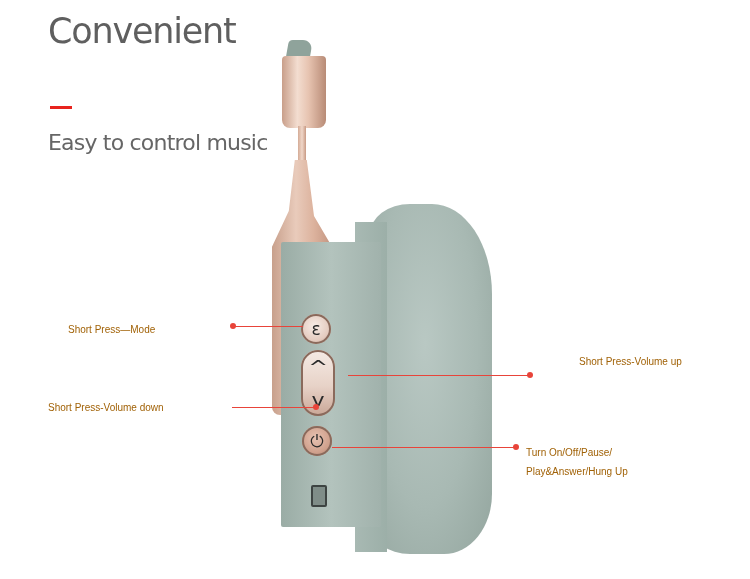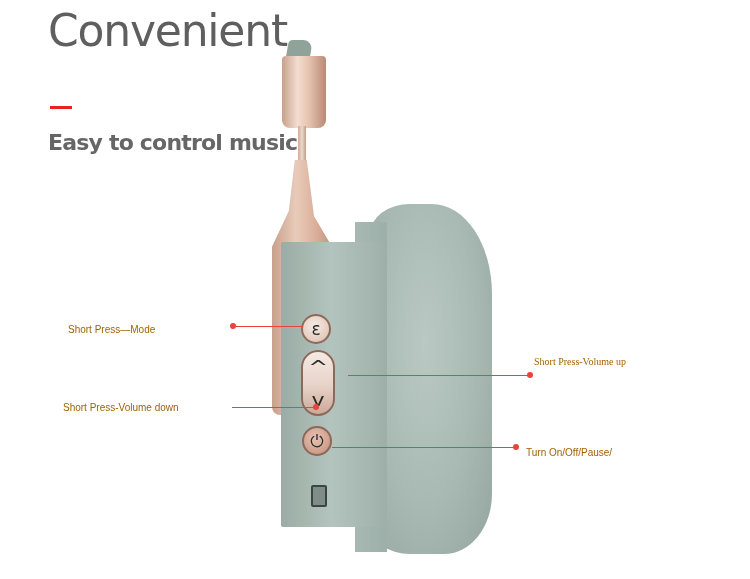--- a/index.html
+++ b/index.html
@@ -2,27 +2,27 @@
 <html><head>
 <meta charset="utf-8">
 <style>
   html, body { margin: 0; padding: 0; }
   body {
     width: 750px; height: 579px; background: #ffffff; position: relative; overflow: hidden;
     font-family: "Liberation Sans", sans-serif;
   }
   .abs { position: absolute; }
   .title {
-    left: 48px; top: 10px; font-family: "DejaVu Sans", sans-serif; font-size: 44px; line-height: 42px;
+    left: 48px; top: 10px; font-family: "DejaVu Sans", sans-serif; font-size: 35px; line-height: 42px;
     color: #5f5f5f; letter-spacing: -1.2px; font-weight: normal;
   }
   .accent { left: 50px; top: 106px; width: 22px; height: 3px; background: #e8231e; }
   .subtitle {
     left: 48px; top: 130px; font-family: "DejaVu Sans", sans-serif; font-size: 22px;
-    color: #666666; letter-spacing: -0.8px; font-weight: bold;
+    color: #666666; letter-spacing: -0.8px;
   }
   .label { font-size: 10px; color: #a16207; line-height: 19px; white-space: nowrap; }
   .line { height: 1px; background: #e8443a; }
   .dot { width: 6px; height: 6px; border-radius: 50%; background: #e8443a; }
 
   
   .band { left: 287px; top: 40px; width: 24px; height: 22px; background: #8fa39b; border-radius: 4px 10px 0 0; transform: skewX(-10deg); }
   .sleeve {
     left: 282px; top: 56px; width: 44px; height: 72px; border-radius: 4px 4px 8px 8px;
     background: linear-gradient(90deg, #c99f8a 0%, #f3ddd0 35%, #e7c4b1 60%, #b88b76 100%);
@@ -99,29 +99,30 @@
   <div class="abs btn btn-power" style="left:302px;top:426px;width:30px;height:30px;">
     <span>⏻</span>
   </div>
   <div class="abs usb"></div>
 </div>
 
 <div class="abs label" style="left:68px;top:320px;">Short Press—Mode</div>
 <div class="abs dot" style="left:230px;top:323px;"></div>
 <div class="abs line" style="left:233px;top:326px;width:70px;"></div>
 
-<div class="abs label" style="left:63px;top:398px;">
+<div class="abs label" style="left:48px;top:398px;">
   <div>Short Press-Volume down</div>
 </div>
 <div class="abs line" style="left:232px;top:407px;width:84px;"></div>
 <div class="abs dot" style="left:313px;top:404px;"></div>
 
 <div class="abs line" style="left:348px;top:375px;width:182px;"></div>
 <div class="abs dot" style="left:527px;top:372px;"></div>
-<div class="abs label" style="left:534px;top:352px;font-family:Liberation Serif, serif;">
+<div class="abs label" style="left:579px;top:352px;">
   <div>Short Press-Volume up</div>
 </div>
 
 <div class="abs line" style="left:332px;top:447px;width:184px;"></div>
 <div class="abs dot" style="left:513px;top:444px;"></div>
 <div class="abs label" style="left:526px;top:443px;text-align:left;">
   <div>Turn On/Off/Pause/</div>
+  <div>Play&amp;Answer/Hung Up</div>
 </div>
 
 </body></html>

